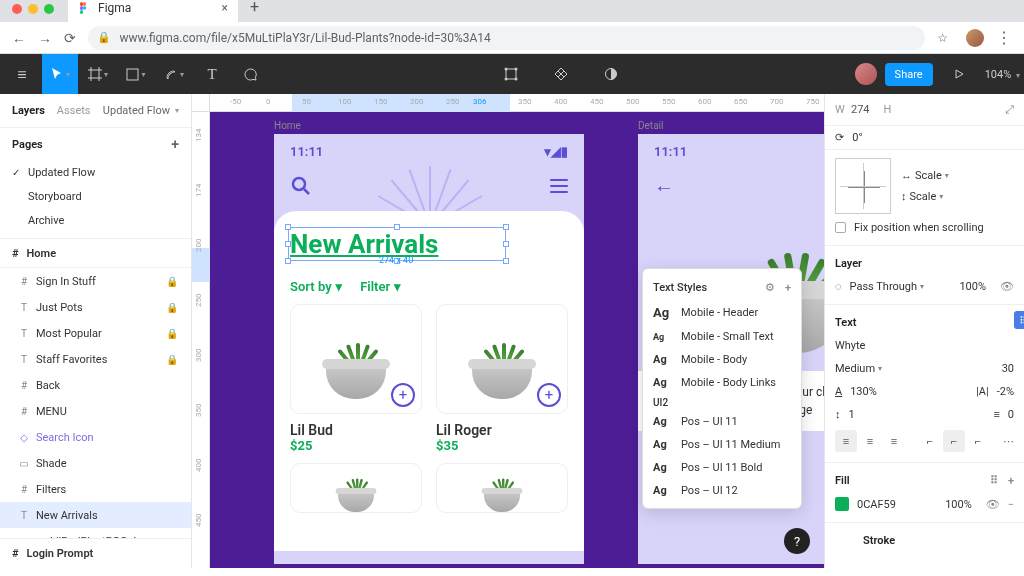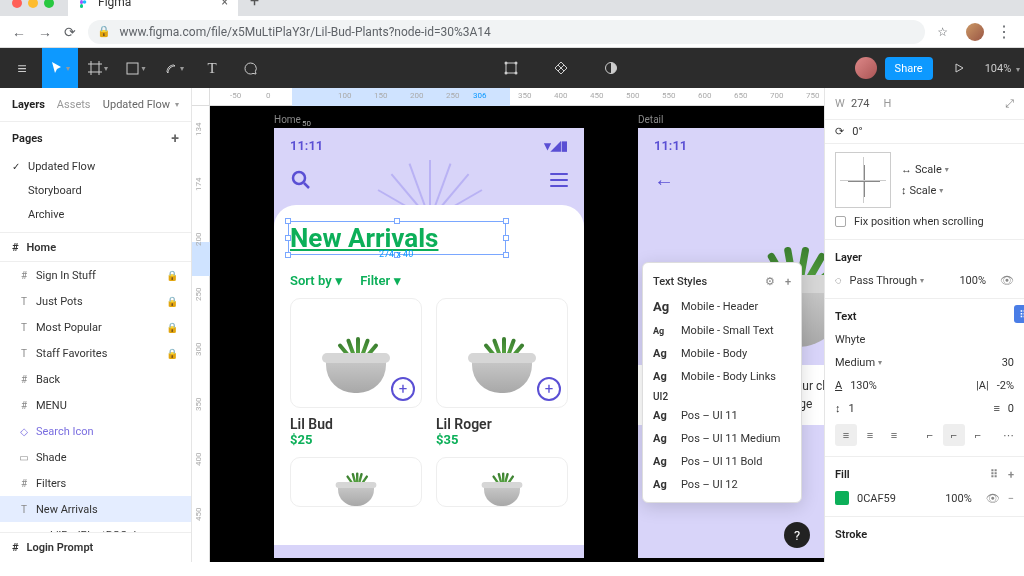--- a/index.html
+++ b/index.html
@@ -14,21 +14,21 @@
     --purple-light: #d8d4f9;
     --green: #0CAF59;
     --highlight: #e4edff;
     --sel-purple: #c5bdf3;
   }
   * { box-sizing: border-box; font-family: -apple-system, "Segoe UI", Roboto, Arial, sans-serif; }
   body { margin:0; width:1024px; height:576px; overflow:hidden; font-size:12px; color:var(--text); background:#fff; }
 
   
   .chrome { width:100%; }
-  .tabbar { height:16px; background:#dfe1e4; display:flex; align-items:flex-end; padding:0 8px; gap:8px; }
+  .tabbar { height:22px; background:#dfe1e4; display:flex; align-items:flex-end; padding:0 8px; gap:8px; }
   .traffic { display:flex; gap:6px; align-items:center; margin:0 6px 8px 4px;}
   .dot { width:10px; height:10px; border-radius:50%; }
   .dot.r{background:#ff5f57;} .dot.y{background:#febc2e;} .dot.g{background:#28c840;}
   .tab { background:#fff; height:28px; border-radius:8px 8px 0 0; display:flex; align-items:center; padding:0 10px; gap:8px; min-width:170px; font-size:12px;}
   .tab .x { margin-left:auto; color:#666; cursor:pointer;}
   .newtab { color:#555; font-size:16px; margin:0 4px 6px; cursor:pointer;}
   .addrbar { height:32px; background:#fff; display:flex; align-items:center; padding:0 12px; gap:12px; border-bottom:1px solid #ddd;}
   .nav-icn { color:#606367; font-size:14px; cursor:pointer;}
   .omni { flex:1; height:24px; background:#f1f3f4; border-radius:12px; display:flex; align-items:center; padding:0 10px; gap:8px; color:#5f6368; font-size:12px;}
   .lock { font-size:11px;}
@@ -66,21 +66,21 @@
   .layers{flex:1;overflow:hidden;}
   .layer-row{display:flex;align-items:center;height:26px;padding:0 12px 0 36px;font-size:11px;cursor:pointer;position:relative;}
   .layer-row .icn{position:absolute;left:18px;width:12px;text-align:center;color:#888;font-size:10px;}
   .layer-row .lock{margin-left:auto;color:#999;font-size:10px;}
   .layer-row.sel{background:var(--highlight);}
   .layer-row.comp{color:#7a6ee0;} .layer-row.comp .icn{color:#7a6ee0;}
   .layer-row.lvl2{padding-left:50px;} .layer-row.lvl2 .icn{left:32px;}
   .layer-foot{display:flex;align-items:center;height:30px;padding:0 12px;gap:8px;font-size:11px;font-weight:600;border-top:1px solid #eee;}
 
   
-  .canvas{flex:1;background:#000000;position:relative;overflow:hidden;}
+  .canvas{flex:1;background:#4c1d95;position:relative;overflow:hidden;}
   .ruler-h{position:absolute;top:0;left:18px;right:0;height:18px;background:#fff;border-bottom:1px solid #ddd;display:flex;font-size:8px;color:#aaa;}
   .ruler-h .tick{position:absolute;top:3px;}
   .ruler-h .tick.h{color:#0d99ff;}
   .ruler-v{position:absolute;top:18px;left:0;width:18px;bottom:0;background:#fff;border-right:1px solid #ddd;font-size:8px;color:#aaa;}
   .ruler-v .tick{position:absolute;left:2px;transform:rotate(-90deg);transform-origin:left top;}
   .ruler-v .band{position:absolute;left:0;width:18px;background:#cfe3ff;}
   .corner{position:absolute;top:0;left:0;width:18px;height:18px;background:#fff;border-right:1px solid #ddd;border-bottom:1px solid #ddd;}
 
   .frame-lbl{position:absolute;font-size:10px;color:#888;}
   .sel-band{position:absolute;top:0;height:18px;background:#cfe3ff;}
@@ -357,21 +357,21 @@
       <span>Login Prompt</span>
     </div>
   </div>
 
   <div class="canvas">
     <div class="corner"></div>
     <div class="ruler-h" id="rulerh">
       <div class="sel-band" style="left:82px;width:218px;"></div>
     <span class="tick" style="left: 20px;">-50</span>
         <span class="tick" style="left: 56px;">0</span>
-        <span class="tick" style="left: 92px; margin-top: 28px;">50</span>
+        <span class="tick" style="left: 92px;">50</span>
         <span class="tick" style="left: 128px;">100</span>
         <span class="tick" style="left: 164px;">150</span>
         <span class="tick" style="left: 200px;">200</span>
         <span class="tick" style="left: 236px;">250</span>
         <span class="tick h" style="left: 263px;">306</span>
         <span class="tick" style="left: 308px;">350</span>
         <span class="tick" style="left: 344px;">400</span>
         <span class="tick" style="left: 380px;">450</span>
         <span class="tick" style="left: 416px;">500</span>
         <span class="tick" style="left: 452px;">550</span>
@@ -677,17 +677,17 @@
       </div>
       <div class="rp-row">
         <span class="fill-sw"></span>
         <span>0CAF59</span>
         <span class="pct">100%</span>
         <span class="eye">👁</span>
         <span class="minus">−</span>
       </div>
     </div>
 
-    <div class="rp-sec" style="border-bottom:none;">
+    <div class="rp-sec" style="border-bottom:none;padding-left:28px;">
       <div class="rp-title">Stroke</div>
     </div>
   </div>
 </div>
 
 </body></html>

